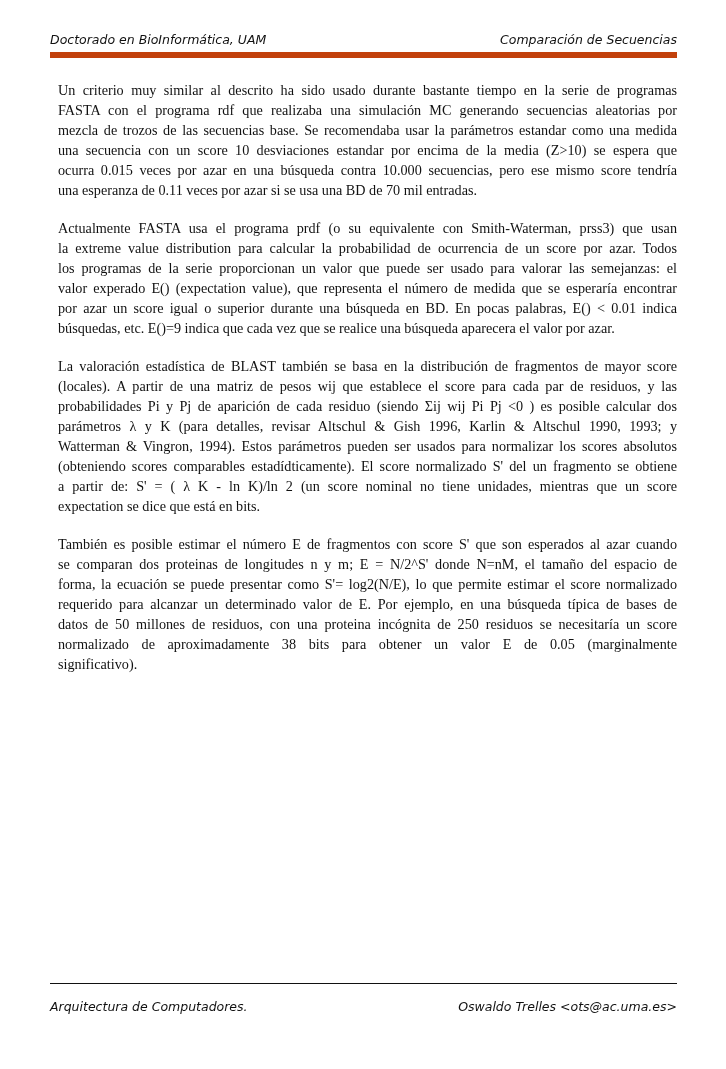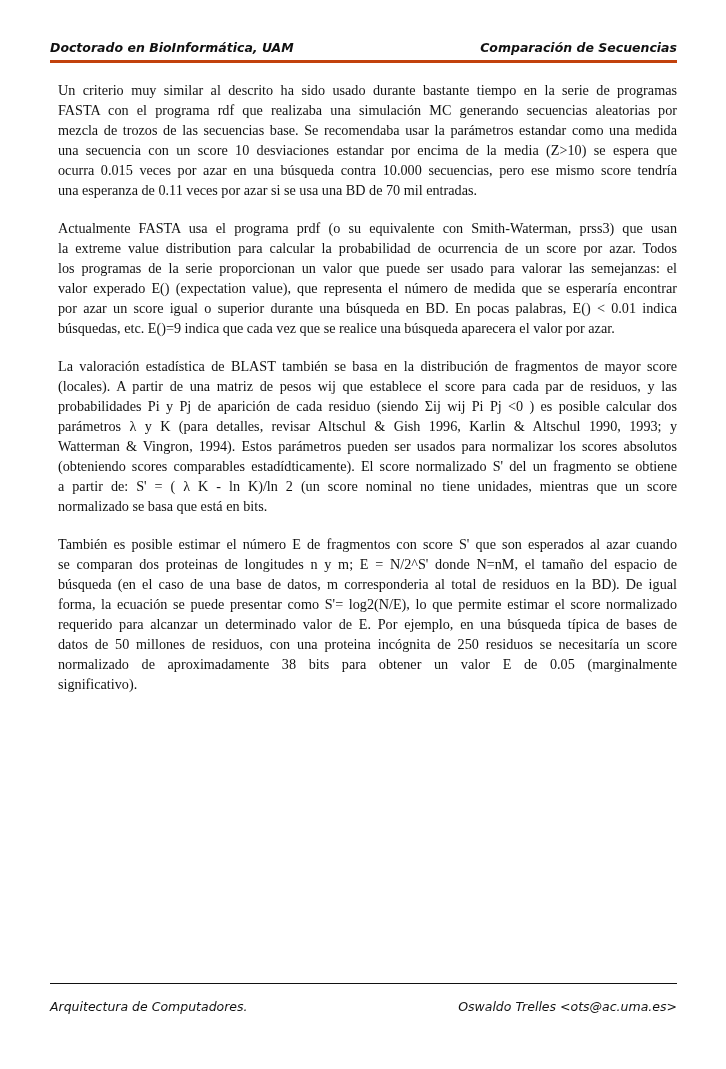--- a/index.html
+++ b/index.html
@@ -1,20 +1,20 @@
 <!DOCTYPE html>
 <html><head>
 <meta charset="utf-8">
 <style>
   html, body { margin: 0; padding: 0; background: #ffffff; }
   body { width: 726px; height: 1069px; position: relative; overflow: hidden;
          font-family: "Liberation Serif", "DejaVu Serif", serif; color: #111; }
   .header, .footer { position: absolute; left: 50px; width: 627px; font-style: italic;
          font-family: "DejaVu Sans", "Liberation Sans", sans-serif; font-size: 12.5px; color: #111; }
-  .header { top: 40px; height: 20px; border-bottom: 3px solid #c2410c; font-weight: bold; }
+  .header { top: 32px; height: 20px; border-bottom: 6px solid #c2410c; }
   .header .l, .footer .l { position: absolute; left: 0; top: 0; }
   .header .r, .footer .r { position: absolute; right: 0; top: 0; }
   .footer-rule { position: absolute; left: 50px; width: 627px; top: 983px; height: 0; border-top: 1px solid #111; }
   .footer { top: 999px; height: 18px; }
   .body { position: absolute; left: 50px; top: 80px; width: 627px; }
   .para { margin: 0 0 18px 8px; }
   .line { display: block; height: 20px; line-height: 20px; font-size: 14.2px;
           text-align: justify; text-align-last: justify; white-space: nowrap; }
   .line.last { text-align-last: left; }
 </style>
@@ -44,26 +44,25 @@
     <span class="line last">búsquedas, etc. E()=9 indica que cada vez que se realice una búsqueda aparecera el valor por azar.</span>
   </div>
   <div class="para">
     <span class="line">La valoración estadística de BLAST también se basa en la distribución de fragmentos de mayor score</span>
     <span class="line">(locales). A partir de una matriz de pesos wij que establece el score para cada par de residuos, y las</span>
     <span class="line">probabilidades Pi y Pj de aparición de cada residuo (siendo Σij wij Pi Pj &lt;0 ) es posible calcular dos</span>
     <span class="line">parámetros λ y K (para detalles, revisar Altschul &amp; Gish 1996, Karlin &amp; Altschul 1990, 1993; y</span>
     <span class="line">Watterman &amp; Vingron, 1994). Estos parámetros pueden ser usados para normalizar los scores absolutos</span>
     <span class="line">(obteniendo scores comparables estadídticamente). El score normalizado S' del un fragmento se obtiene</span>
     <span class="line">a partir de: S' = ( λ K - ln K)/ln 2 (un score nominal no tiene unidades, mientras que un score</span>
-    <span class="line last">normalizado se basa que está en bits.</span>
+    <span class="line last">expectation se dice que está en bits.</span>
   </div>
   <div class="para">
     <span class="line">También es posible estimar el número E de fragmentos con score S' que son esperados al azar cuando</span>
     <span class="line">se comparan dos proteinas de longitudes n y m; E = N/2^S' donde N=nM, el tamaño del espacio de</span>
-    <span class="line">búsqueda (en el caso de una base de datos, m corresponderia al total de residuos en la BD). De igual</span>
     <span class="line">forma, la ecuación se puede presentar como S'= log2(N/E), lo que permite estimar el score normalizado</span>
     <span class="line">requerido para alcanzar un determinado valor de E. Por ejemplo, en una búsqueda típica de bases de</span>
     <span class="line">datos de 50 millones de residuos, con una proteina incógnita de 250 residuos se necesitaría un score</span>
     <span class="line">normalizado de aproximadamente 38 bits para obtener un valor E de 0.05 (marginalmente</span>
     <span class="line last">significativo).</span>
   </div>
 </div>
 
 <div class="footer-rule"></div>
 <div class="footer">

